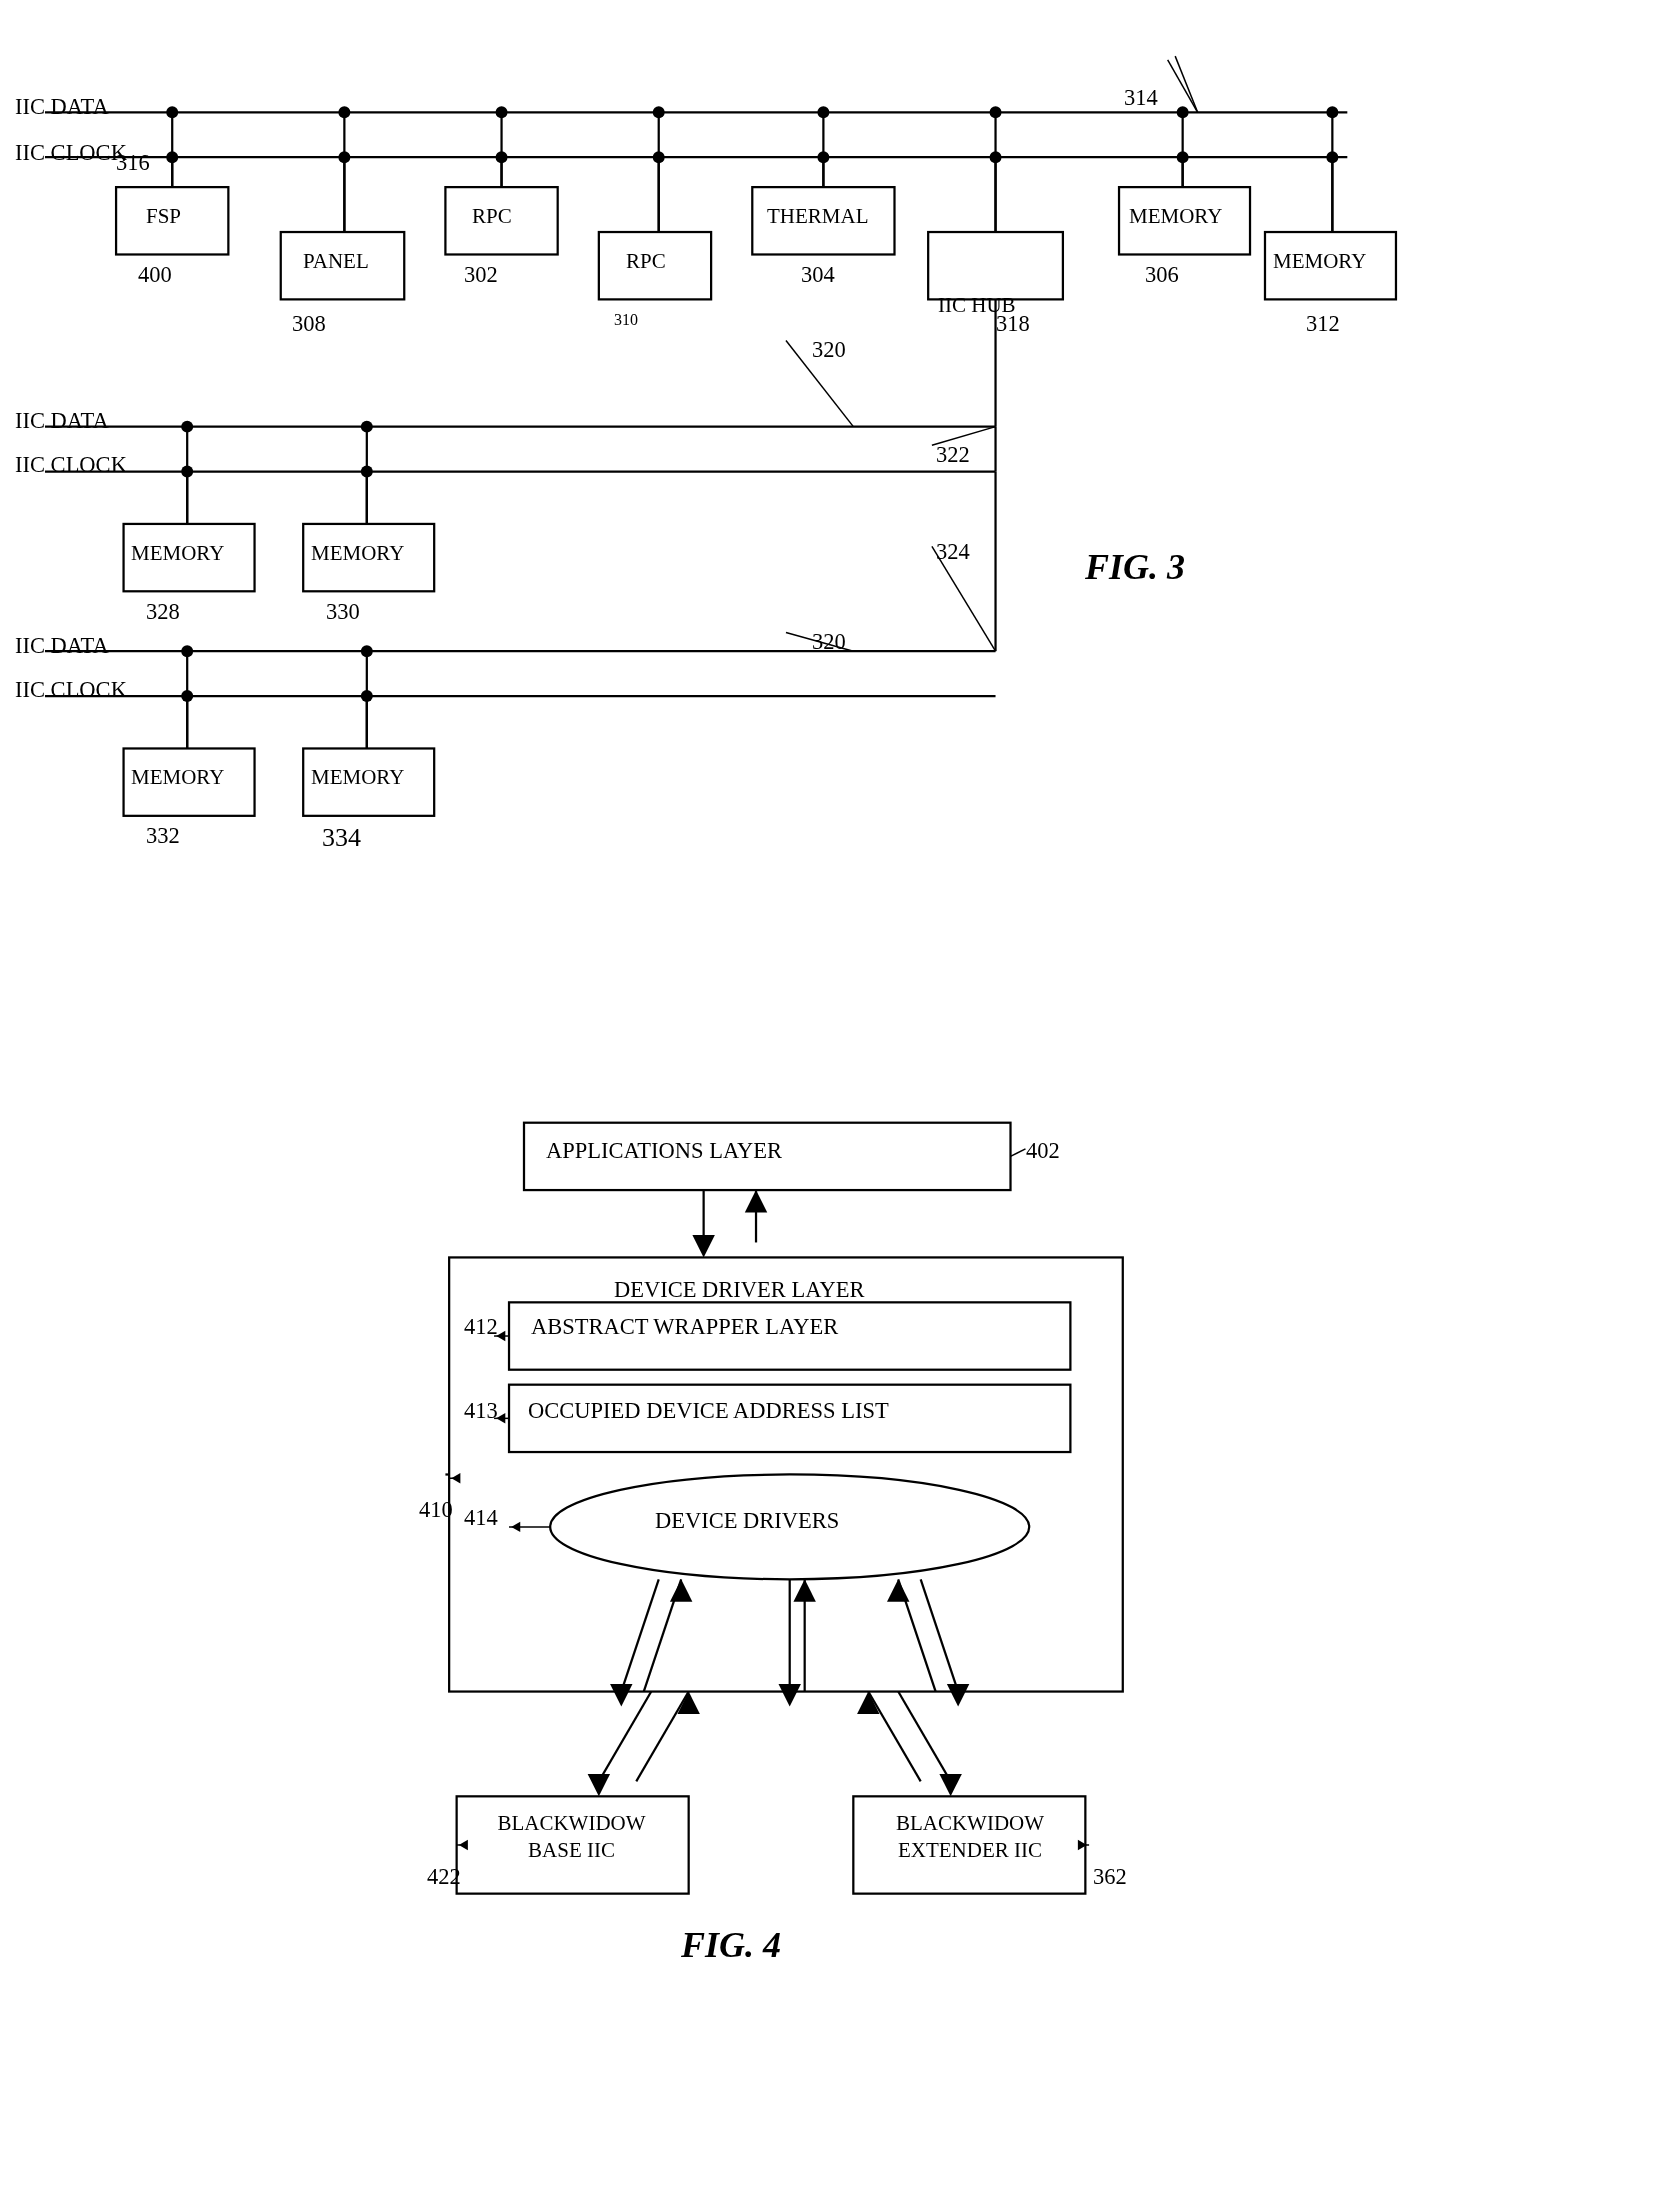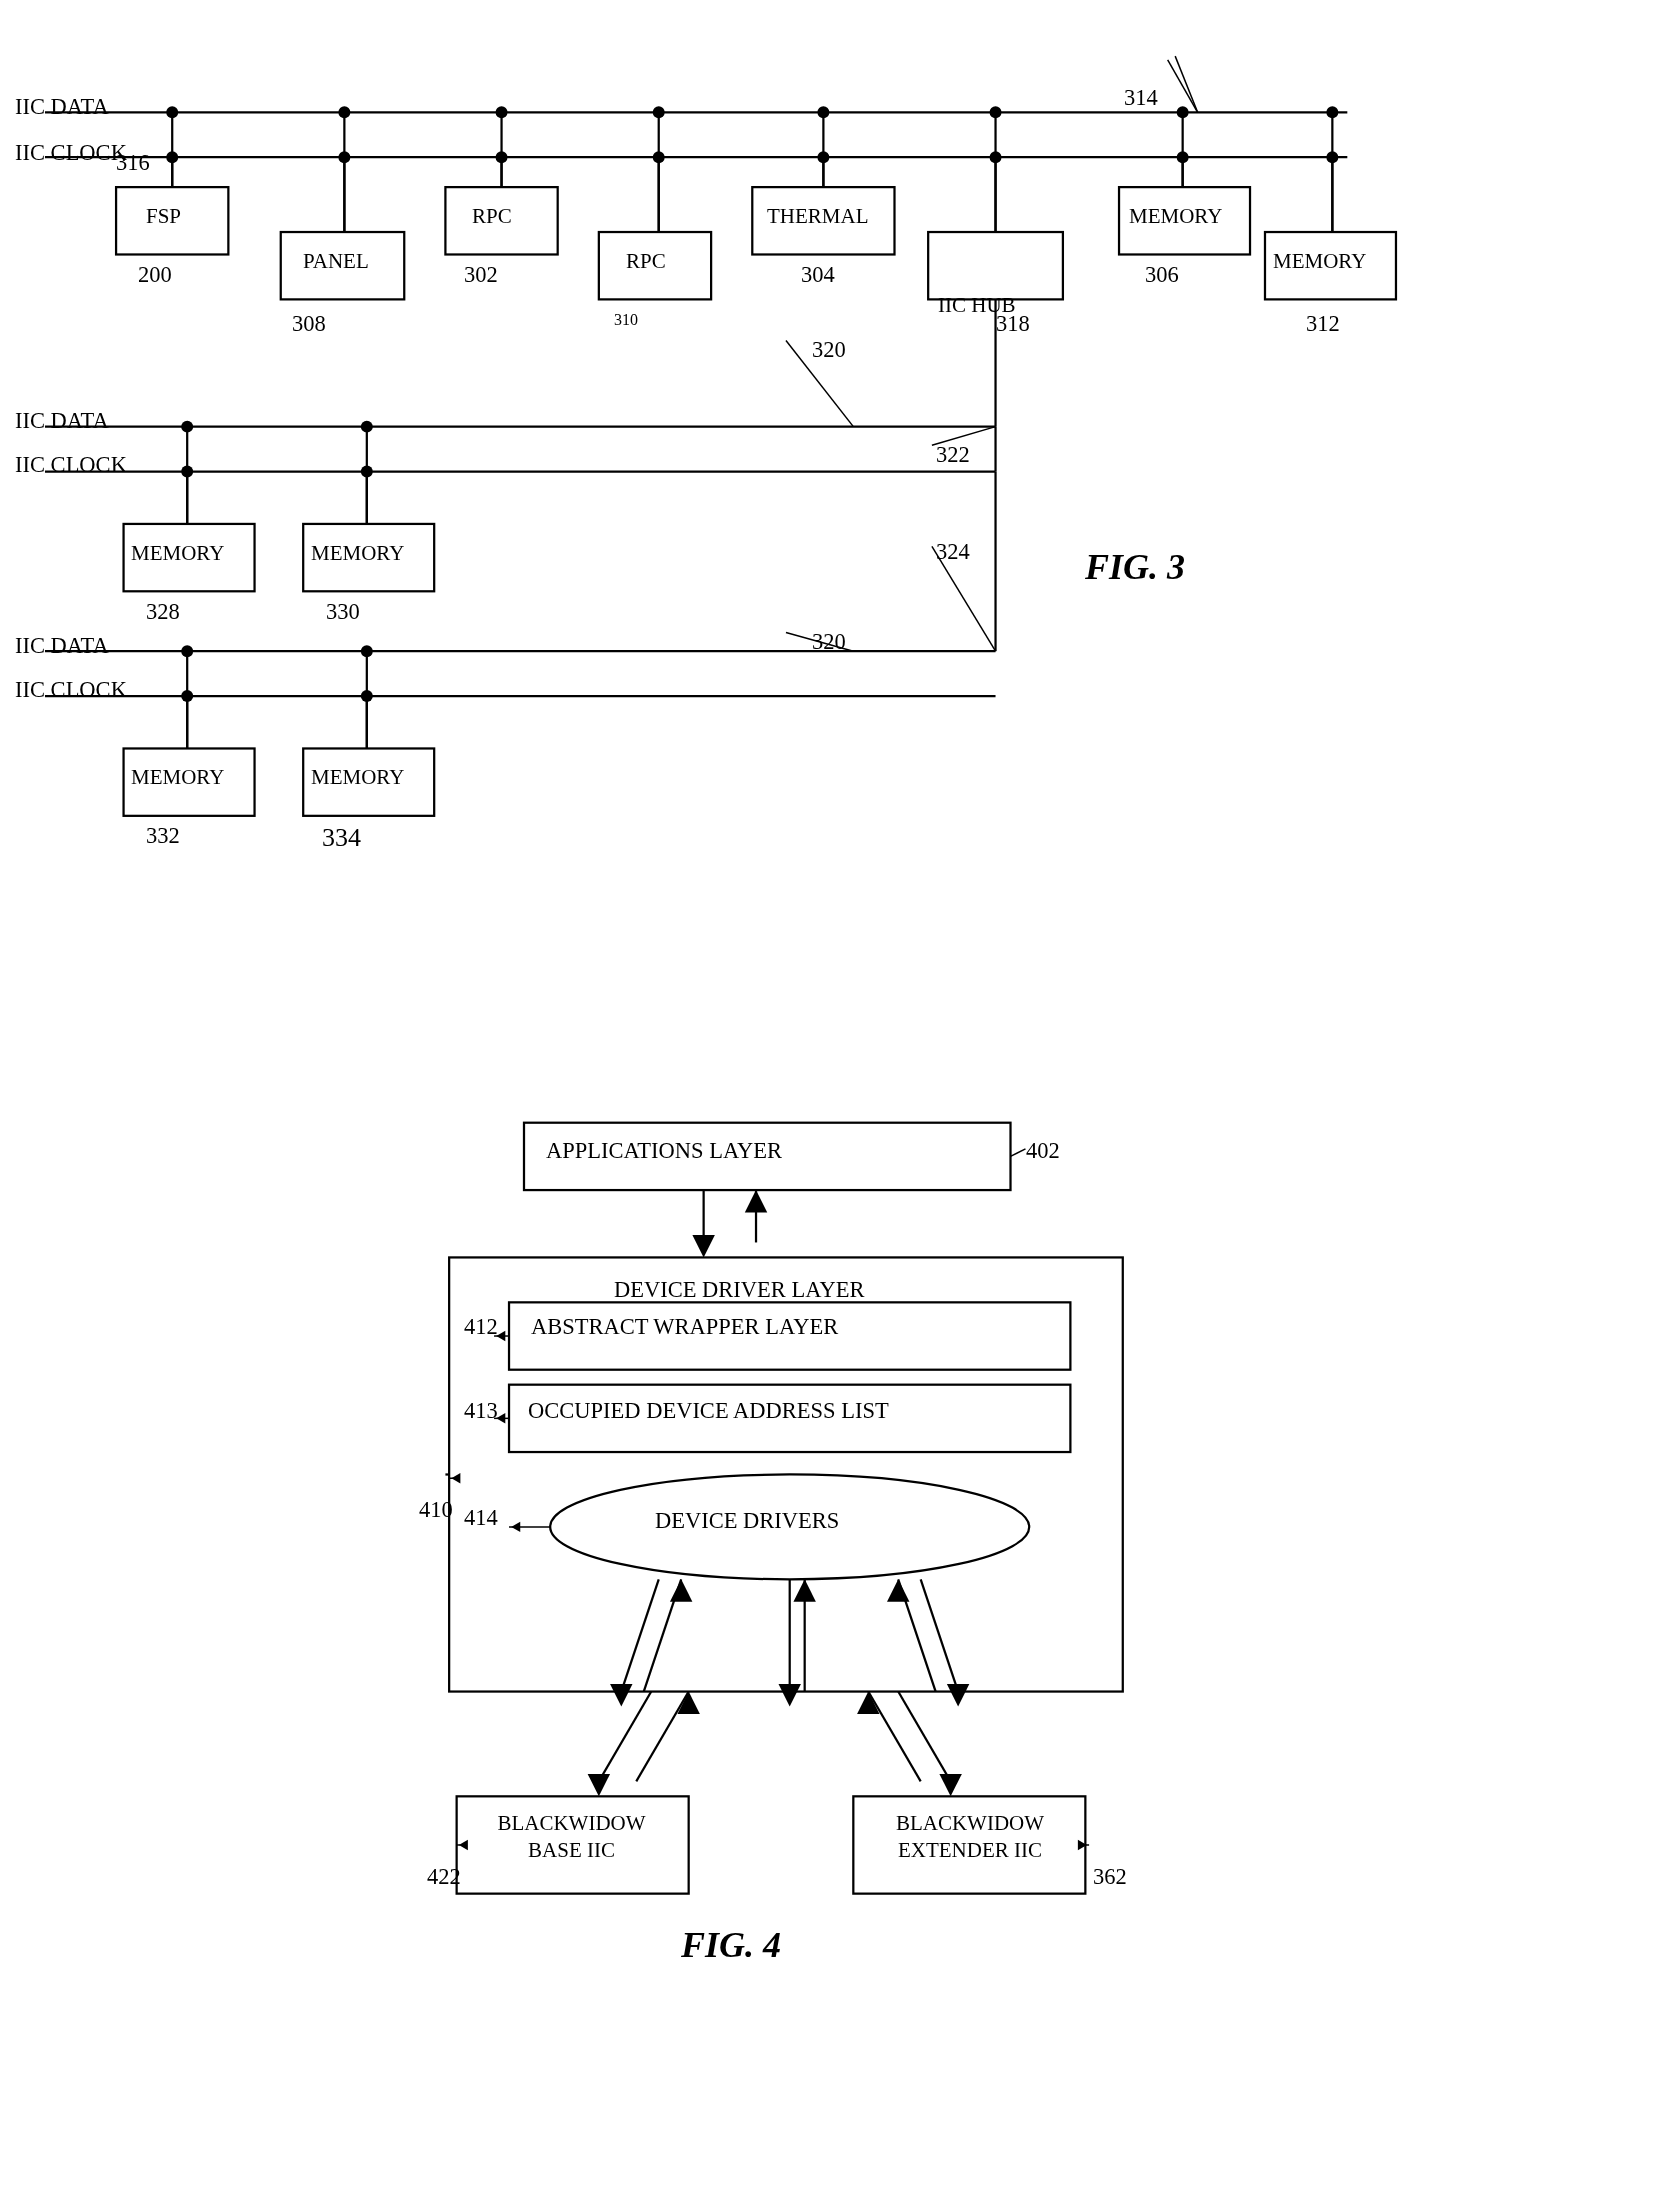--- a/index.html
+++ b/index.html
@@ -200,21 +200,21 @@
 <div class="label" style="left:1273px; top:249px; font-size:21px;">MEMORY</div>
 
 <div class="label" style="left:131px; top:541px; font-size:21px;">MEMORY</div>
 <div class="label" style="left:311px; top:541px; font-size:21px;">MEMORY</div>
 
 <div class="label" style="left:131px; top:765px; font-size:21px;">MEMORY</div>
 <div class="label" style="left:311px; top:765px; font-size:21px;">MEMORY</div>
 
 <div class="label" style="left:1124px; top:37px; font-size:22.5px;margin-top:48px;">314</div>
 <div class="label" style="left:116px; top:150px; font-size:22.5px;">316</div>
-<div class="label" style="left:138px; top:262px; font-size:22.5px;">200</div>
+<div class="label" style="left:138px; top:262px; font-size:22.5px;">400</div>
 <div class="label" style="left:292px; top:311px; font-size:22.5px;">308</div>
 <div class="label" style="left:464px; top:262px; font-size:22.5px;">302</div>
 <div class="label" style="left:614px; top:311px; font-size:16px;">310</div>
 <div class="label" style="left:801px; top:262px; font-size:22.5px;">304</div>
 <div class="label" style="left:996px; top:311px; font-size:22.5px;">318</div>
 <div class="label" style="left:1145px; top:262px; font-size:22.5px;">306</div>
 <div class="label" style="left:1306px; top:311px; font-size:22.5px;">312</div>
 
 <div class="label" style="left:812px; top:337px; font-size:22.5px;">320</div>
 <div class="label" style="left:936px; top:442px; font-size:22.5px;">322</div>

